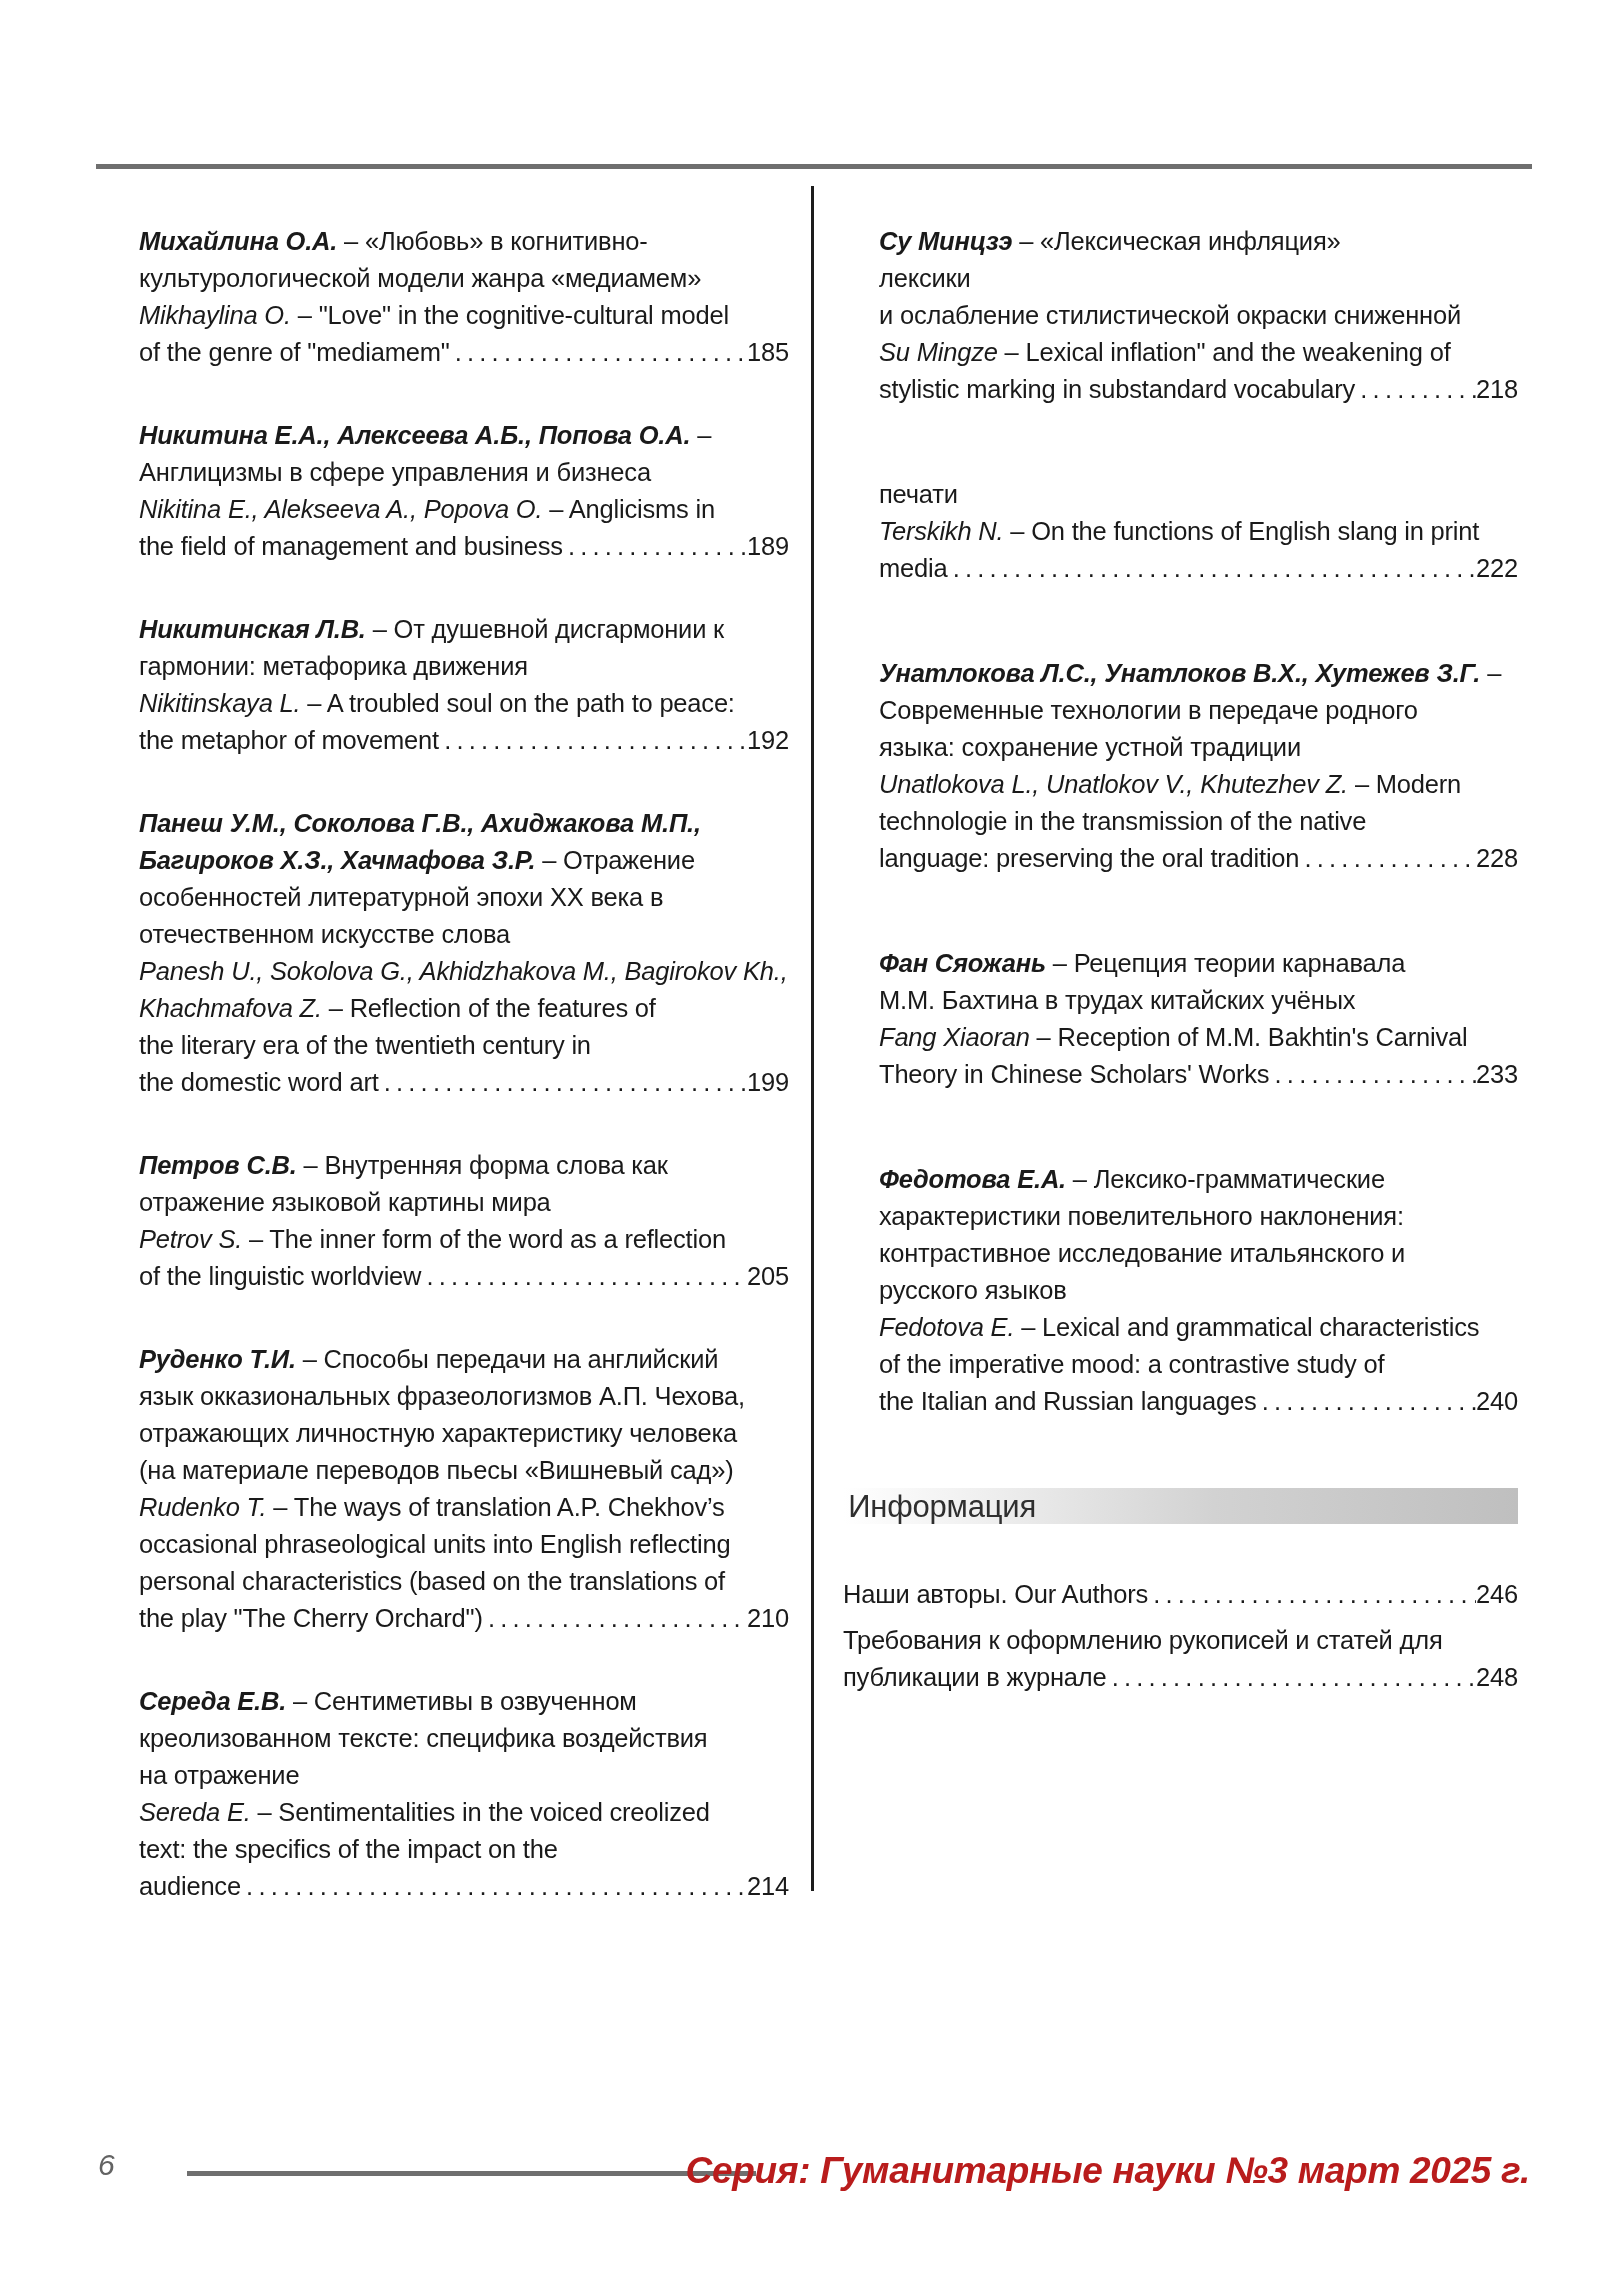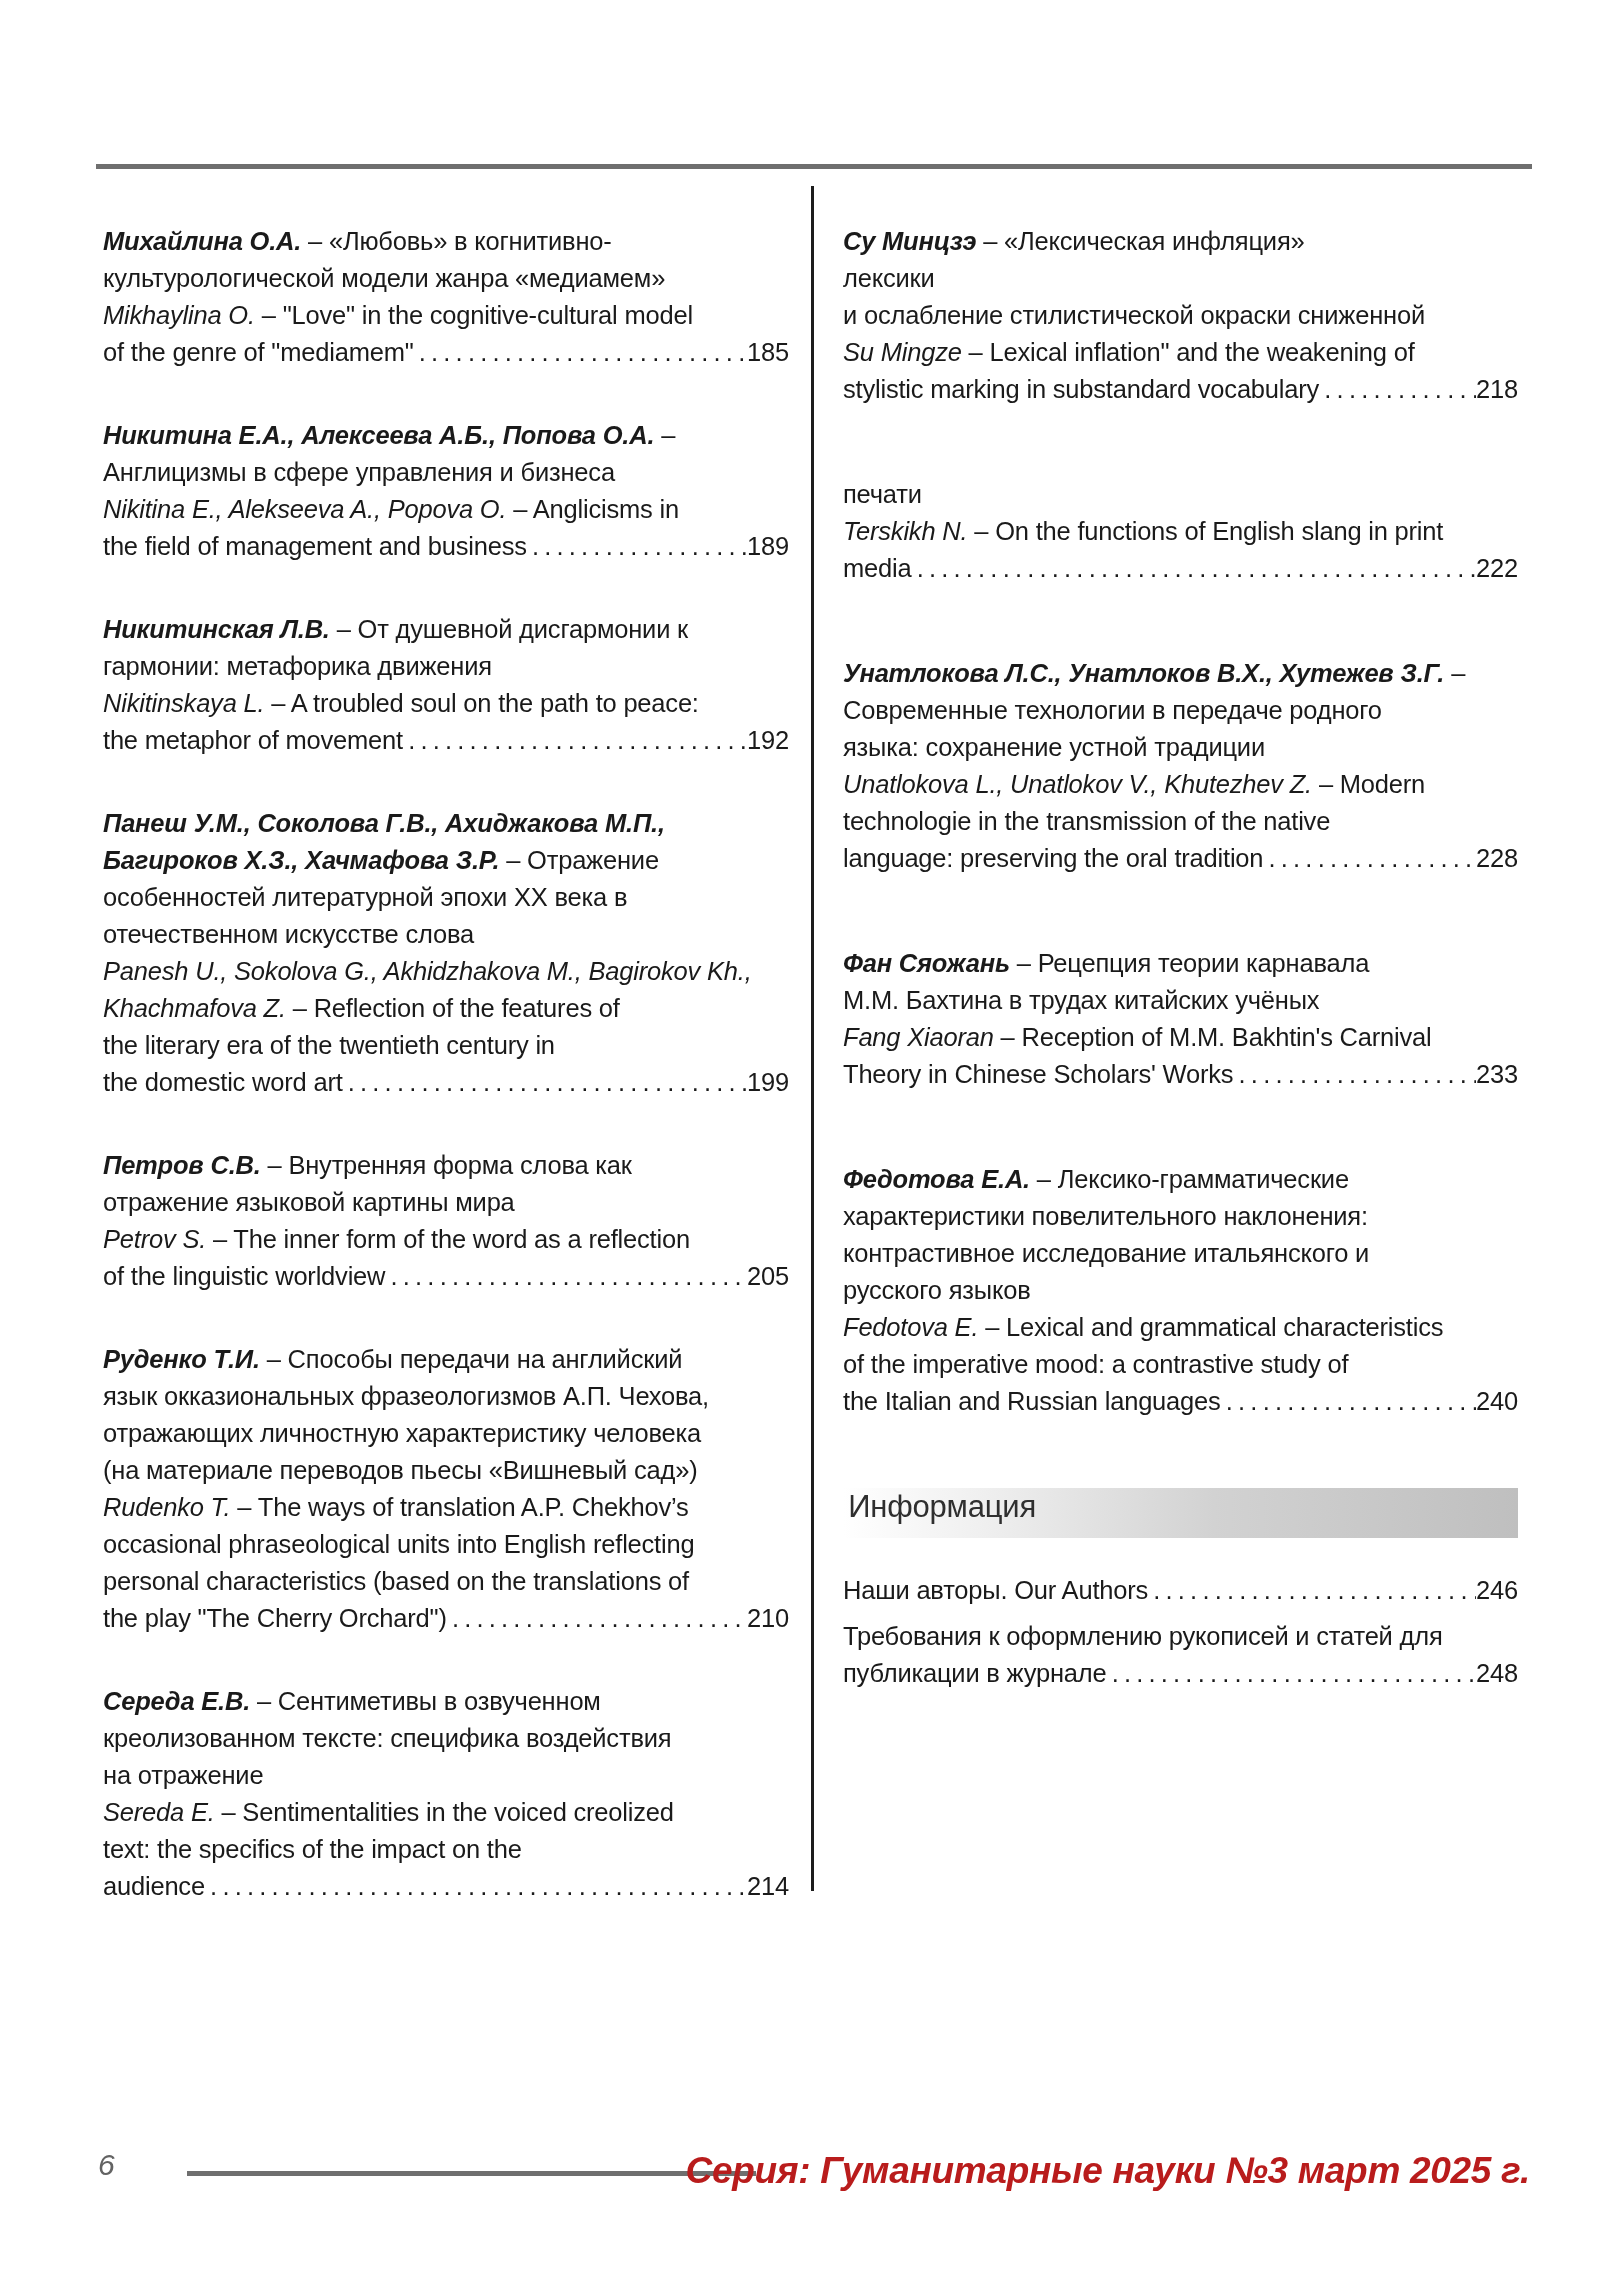--- a/index.html
+++ b/index.html
@@ -19,40 +19,40 @@
     position: absolute; left: 811px; top: 186px;
     width: 2.6px; height: 1705px; background: #1c1c1c;
   }
   .col {
     position: absolute; top: 223px;
     font-size: 25.5px; line-height: 37px;
     letter-spacing: -0.2px;
   }
   .col-left  { left: 103px;  width: 686px; }
   .col-right { left: 843px; width: 675px; }
-  .entry { margin-bottom: 46px; }
+  .entry { margin-bottom: 46px; margin-left: 36px; }
   .col-right .entry { margin-bottom: 68px; }
   .line { white-space: nowrap; }
   .line.leader { display: flex; align-items: baseline; }
   .seg-ru-author { font-weight: bold; font-style: italic; }
   .seg-en-author { font-style: italic; }
   .seg-plain { font-style: normal; font-weight: normal; }
   .dots {
     flex: 1 1 auto; overflow: hidden; white-space: nowrap;
     letter-spacing: 5.2px; padding-left: 5.2px; min-width: 0;
   }
   .dots::after {
     content: "....................................................................................";
   }
   .page-num { flex: 0 0 auto; }
   .info-bar {
-    height: 50px; line-height: 38px;
+    height: 36px; line-height: 38px;
     background: linear-gradient(90deg, #ffffff 0%, #f0f0f0 20%, #d2d2d2 55%, #bfbfbf 100%);
     color: #2f2f2f; font-size: 31px; padding-left: 5.2px;
-    margin-bottom: 34px;
+    margin-bottom: 52px;
   }
   .info-item { margin-bottom: 9.2px; }
   .footer-page {
     position: absolute; left: 98px; top: 2148px;
     font-size: 30px; font-style: italic; color: #636363;
   }
   .footer-rule {
     position: absolute; left: 187px; top: 2171px;
     width: 569px; height: 4.6px; background: #6f6f6f;
   }

